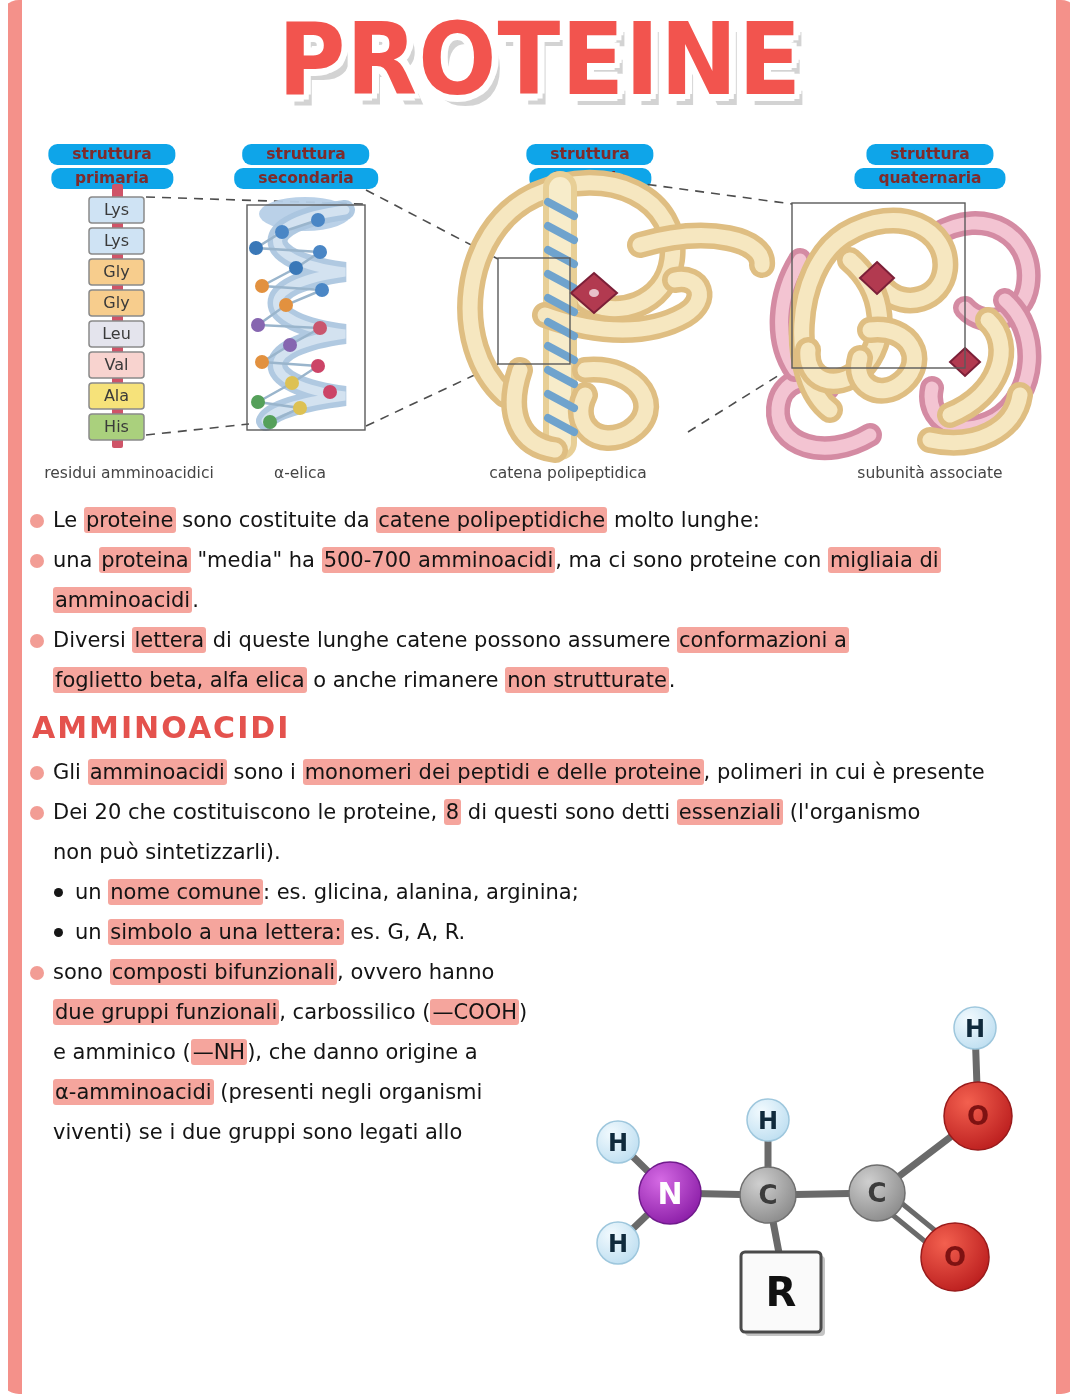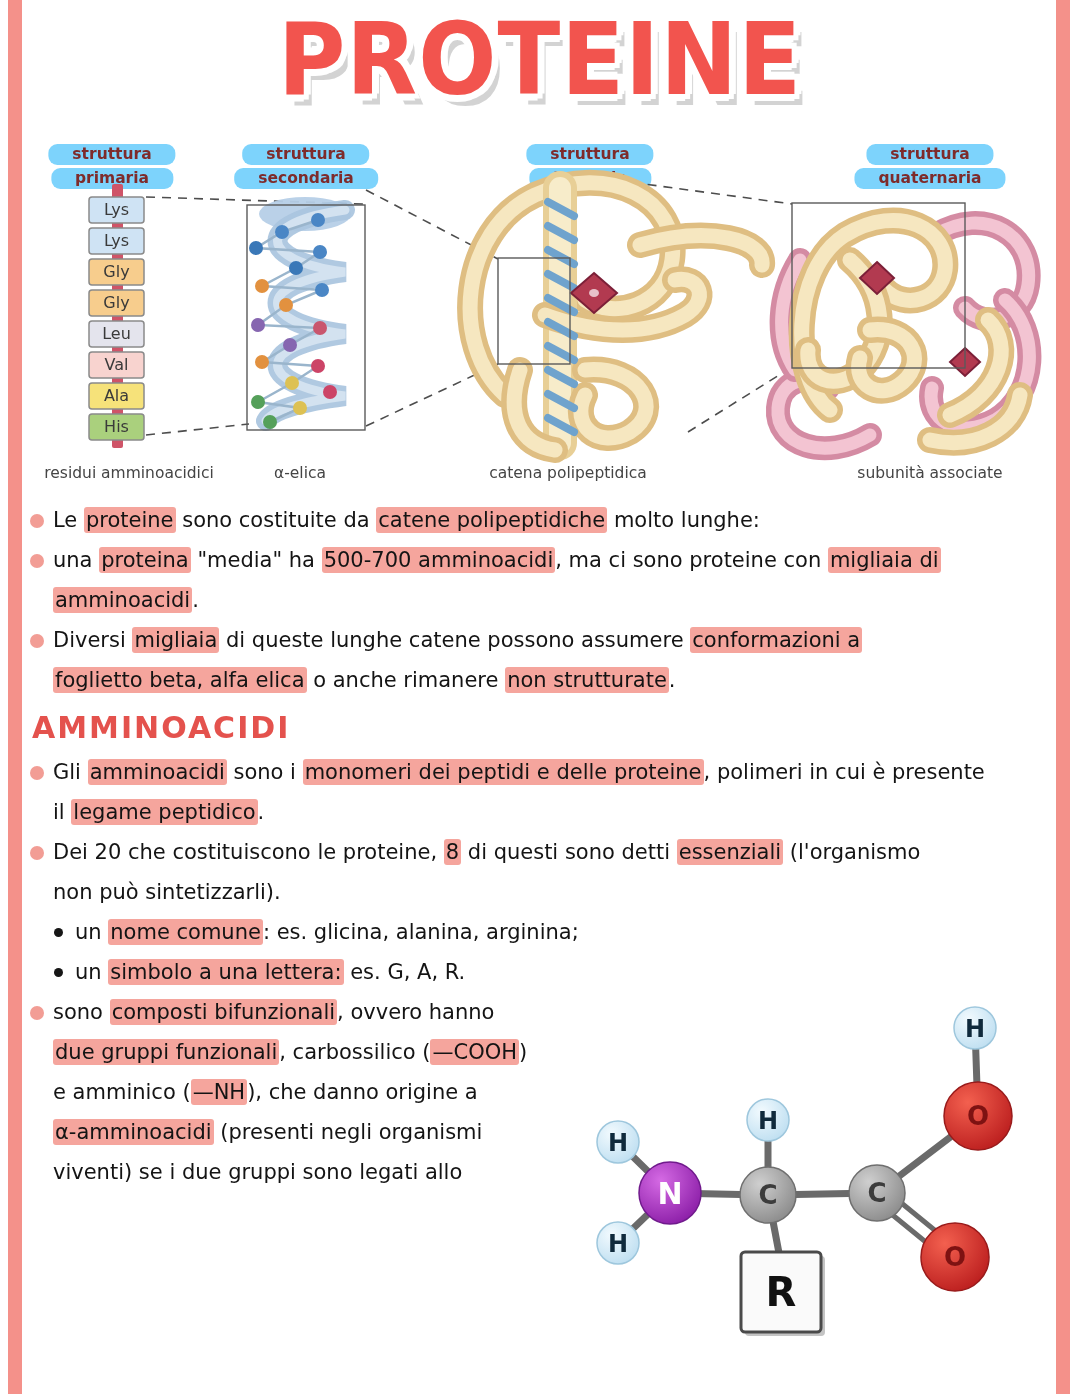--- a/index.html
+++ b/index.html
@@ -1,20 +1,20 @@
 <!DOCTYPE html>
 <html><head>
 <meta charset="utf-8">
 <style>
   * { margin:0; padding:0; box-sizing:border-box; }
   html,body { background:#fff; }
   .page {
     position:relative; width:1080px; height:1394px; margin:0 auto;
     background:#ffffff; overflow:hidden;
-    font-family:"DejaVu Sans", sans-serif; color:#141414;
+    font-family:"DejaVu Sans", sans-serif; color:#141414;border-radius:19px;
   }
   .edge-bar { position:absolute; top:0; bottom:0; width:14px; background:#f4918a; }
   .edge-left { left:8px; }
   .edge-right { left:1056px; }
 
   
   .title {
     position:absolute; top:2px; left:0; width:100%; text-align:center;
     font-size:92px; font-weight:800; letter-spacing:1px;
     color:#f2544e; transform:scaleY(1.08); transform-origin:top;
@@ -24,21 +24,21 @@
       8px 10px 0 rgba(130,130,130,0.35);
   }
 
   
   .diagram { position:absolute; top:140px; left:0; width:1080px; height:360px; }
   .diagram svg { position:absolute; top:0; left:0; }
   .struct-label {
     position:absolute; top:4px; display:flex; flex-direction:column; align-items:center; gap:3px;
     transform:translateX(-50%); font-size:15.5px; font-weight:600; color:#7e2b2b;
   }
-  .struct-label span { background:#7dd3fc; border-radius:9px; padding:1px 24px; line-height:19px; }
+  .struct-label span { background:#0ea5e9; border-radius:9px; padding:1px 24px; line-height:19px; }
   .caption {
     position:absolute; top:324px; transform:translateX(-50%);
     font-size:15.5px; color:#454545; white-space:nowrap;
   }
   .dashline { stroke:#4d4d4d; stroke-width:1.6; stroke-dasharray:9 7; fill:none; }
   .zoomrect { stroke:#5a5a5a; stroke-width:1.4; fill:none; }
   .resbox { stroke:#8a8a8a; stroke-width:1.5; }
   .restext { font-size:16px; fill:#3a3a3a; text-anchor:middle; font-weight:500; }
   .rib-o { stroke:#a9c4de; stroke-width:20; fill:none; stroke-linecap:round; opacity:.92; }
   .rib-i { stroke:#d3e2f0; stroke-width:9; fill:none; stroke-linecap:round; }
@@ -229,32 +229,31 @@
     <div class="bullet main">
       <span class="dot"></span>
       <div class="btext">
           <div class="bline"><span class="seg">una </span><span class="hl">proteina</span><span class="seg"> "media" ha </span><span class="hl">500-700 amminoacidi</span><span class="seg">, ma ci sono proteine con </span><span class="hl">migliaia di</span></div>
           <div class="bline"><span class="hl">amminoacidi</span><span class="seg">.</span></div>
         </div>
     </div>
     <div class="bullet main">
       <span class="dot"></span>
       <div class="btext">
-          <div class="bline"><span class="seg">Diversi </span><span class="hl">migliaia</span><span class="seg"> di queste lunghe catene possono assumere </span><span class="hl">conformazioni a</span></div>
+          <div class="bline"><span class="seg">Diversi </span><span class="hl">lettera</span><span class="seg"> di queste lunghe catene possono assumere </span><span class="hl">conformazioni a</span></div>
           <div class="bline"><span class="hl">foglietto beta, alfa elica</span><span class="seg"> o anche rimanere </span><span class="hl">non strutturate</span><span class="seg">.</span></div>
         </div>
     </div>
 
     <div class="section-header">AMMINOACIDI</div>
 
     <div class="bullet main">
       <span class="dot"></span>
       <div class="btext">
           <div class="bline"><span class="seg">Gli </span><span class="hl">amminoacidi</span><span class="seg"> sono i </span><span class="hl">monomeri dei peptidi e delle proteine</span><span class="seg">, polimeri in cui è presente</span></div>
-          <div class="bline"><span class="seg">il </span><span class="hl">legame peptidico</span><span class="seg">.</span></div>
         </div>
     </div>
     <div class="bullet main">
       <span class="dot"></span>
       <div class="btext">
           <div class="bline"><span class="seg">Dei 20 che costituiscono le proteine, </span><span class="hl">8</span><span class="seg"> di questi sono detti </span><span class="hl">essenziali</span><span class="seg"> (l'organismo</span></div>
           <div class="bline"><span class="seg">non può sintetizzarli).</span></div>
         </div>
     </div>
     <div class="bullet sub">

